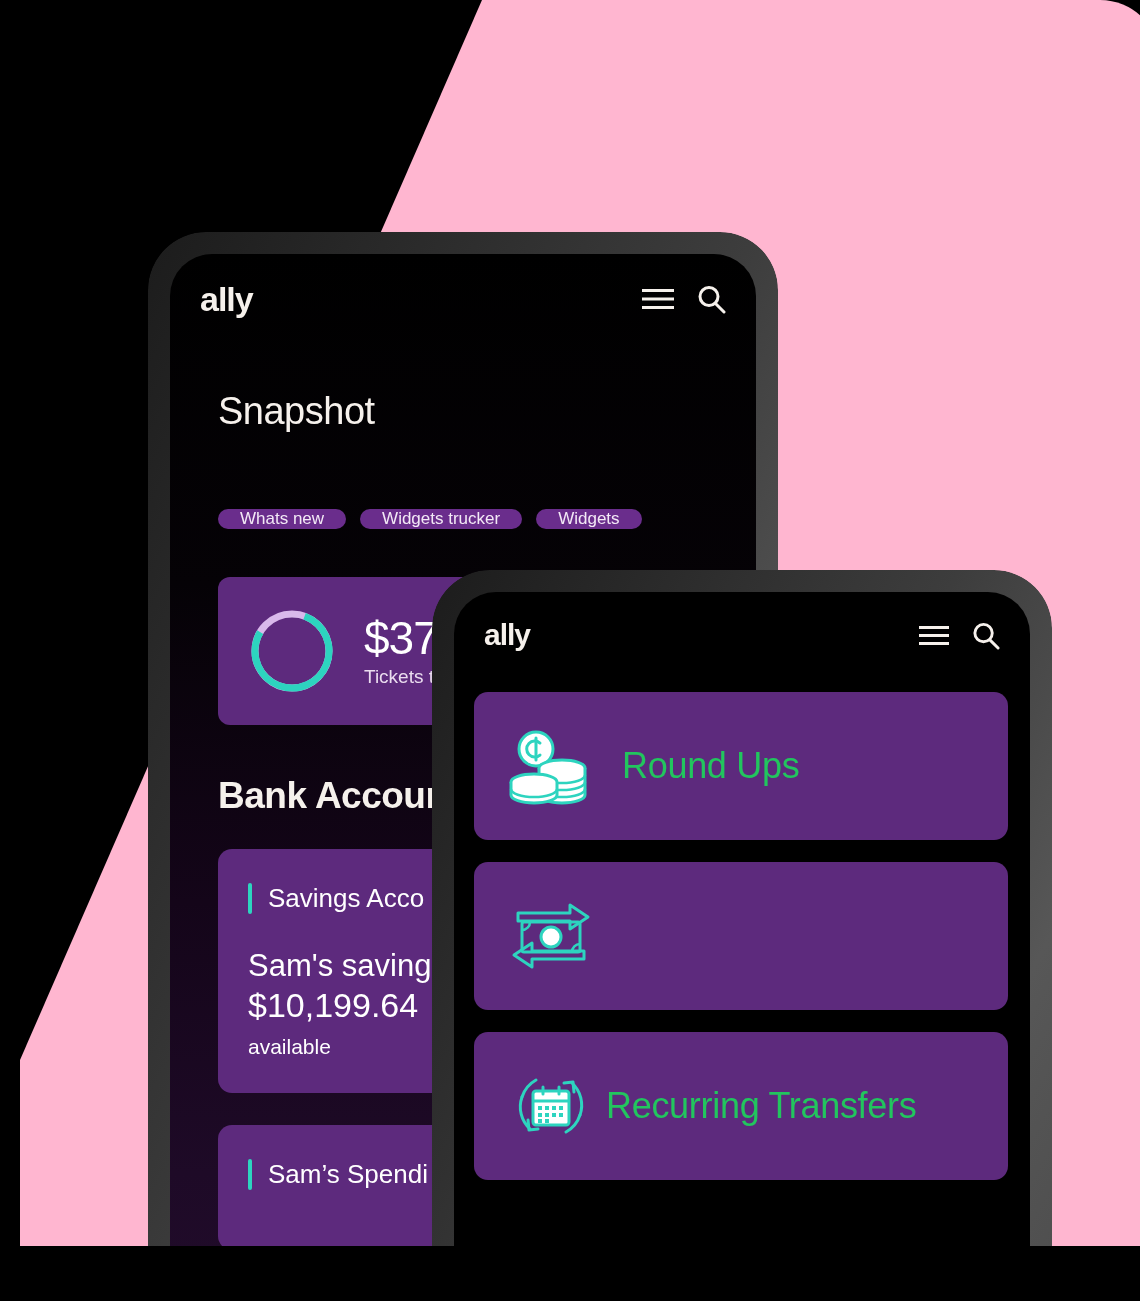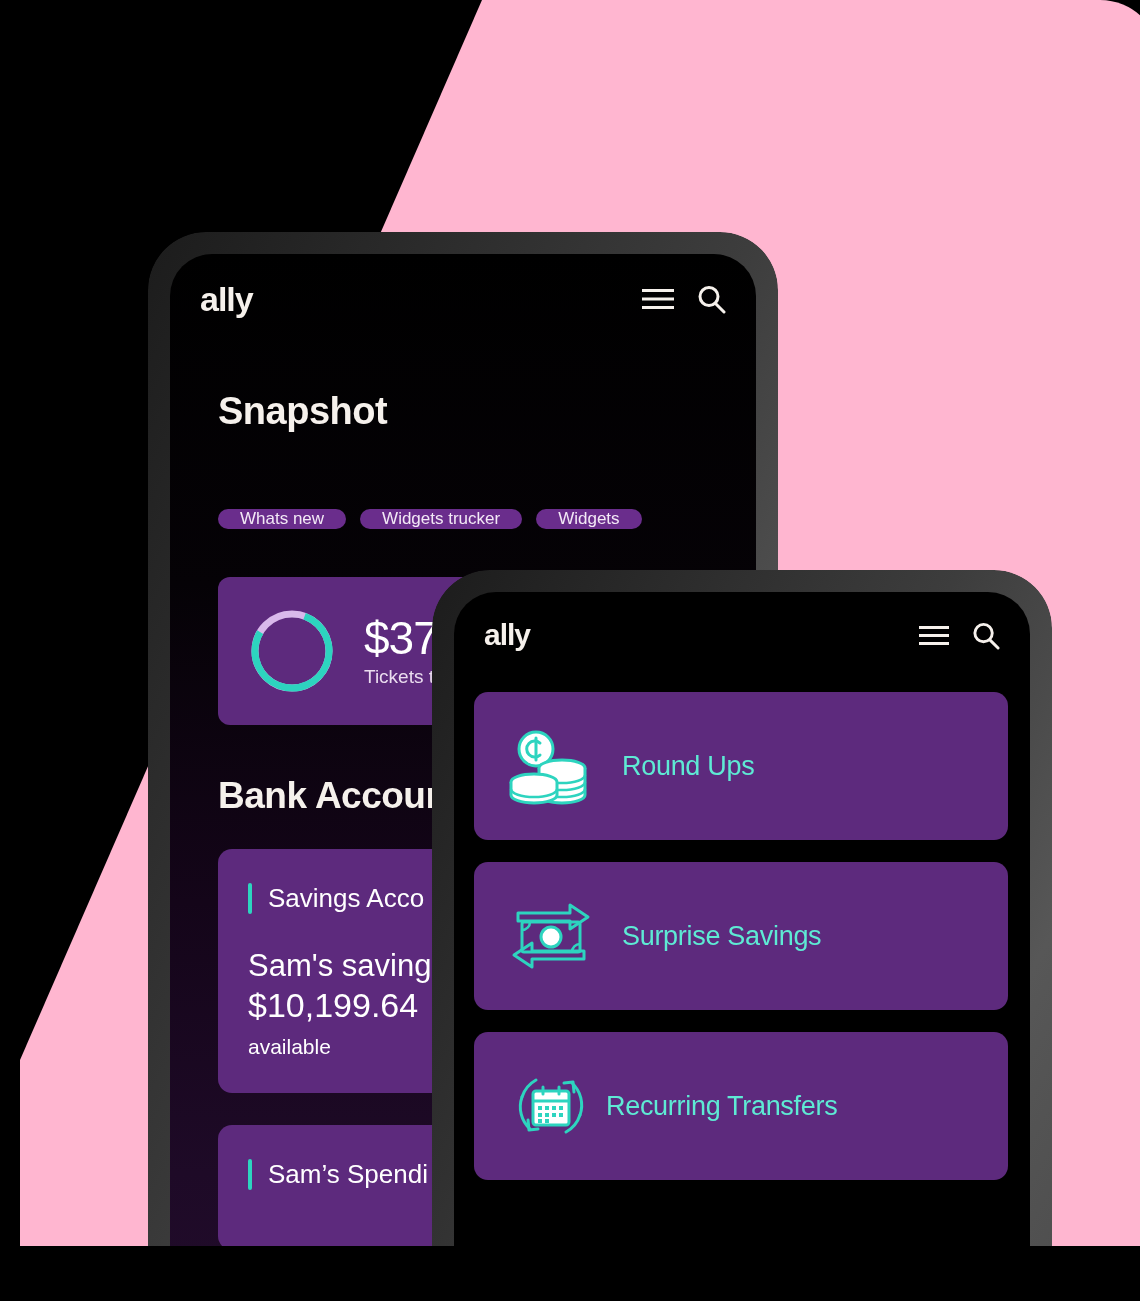--- a/index.html
+++ b/index.html
@@ -55,21 +55,21 @@
     font-weight:700; font-size:34px; letter-spacing:-1px;
     color:#f6f1ec; line-height:1;
   }
   .logo.small{ font-size:30px; }
   .header-actions{ display:flex; align-items:center; gap:22px; }
   .icon-btn{ display:flex; align-items:center; justify-content:center; cursor:pointer; }
 
   
   .page-title{
     color:#f6f1ec;
-    font-weight:700;
+    font-weight:400;
     letter-spacing:-0.5px;
   }
   #phone-back .page-title{ font-size:38px; padding:74px 0 0 48px; }
   #phone-front .page-title{ font-size:35px; padding:70px 0 0 42px; }
 
   
   .pill-row{ display:flex; gap:14px; padding:76px 0 0 48px; }
   .pill{
     background:#6a2d8c;
     color:#f3e9f6;
@@ -124,21 +124,21 @@
   .option-card{
     margin:0 22px 0 20px;
     background:#5d2a7d;
     border-radius:14px;
     height:148px;
     display:flex; align-items:center; gap:28px;
     padding:0 34px;
     cursor:pointer;
   }
   .option-icon{ flex:0 0 auto; width:86px; height:86px; display:flex; align-items:center; justify-content:center; }
-  .option-label{ color:#5eead4; font-size:27px; letter-spacing:-0.3px; white-space:nowrap; }
+  .option-label{ color:#22c55e; font-size:36px; letter-spacing:-0.3px; white-space:nowrap; }
 </style>
 </head>
 <body>
 
 <div id="stage">
 
   <svg class="pink-shape" viewBox="0 0 1140 1301" width="1140" height="1301" aria-hidden="true">
     <path id="pinkpath" d="M462 0 H1080 A60 60 0 0 1 1140 60 V1301 H0 V1060 Z" fill="#FFB6D0"></path>
   </svg>
 
@@ -263,21 +263,20 @@
               <path d="M10 20 H62 V12 L80 24 L62 36 V28 H10 Z" fill="none" stroke="#2DD4BF" stroke-width="3" stroke-linejoin="round"></path>
 
               <path d="M76 66 H24 V74 L6 62 L24 50 V58 H76 Z" fill="none" stroke="#2DD4BF" stroke-width="3" stroke-linejoin="round"></path>
 
               <rect x="14" y="29" width="58" height="30" rx="2" fill="none" stroke="#2DD4BF" stroke-width="3"></rect>
               <circle cx="43" cy="44" r="10" fill="#ffffff" stroke="#2DD4BF" stroke-width="3"></circle>
               <path d="M14 37 a8 8 0 0 0 8 -8" fill="none" stroke="#2DD4BF" stroke-width="2.6"></path>
               <path d="M72 51 a8 8 0 0 0 -8 8" fill="none" stroke="#2DD4BF" stroke-width="2.6"></path>
             </svg>
           </span>
-          <span class="option-label">Surprise Savings</span>
         </div>
 
         <div class="option-card" style="background: rgb(93, 42, 125); gap: 12px;">
           <span class="option-icon">
             <svg width="86" height="86" viewBox="0 0 86 86" aria-hidden="true">
 
               <path d="M64 20 A30 30 0 0 1 72 52" fill="none" stroke="#2DD4BF" stroke-width="3" stroke-linecap="round"></path>
               <path d="M56 20 L65 19 L66 29" fill="none" stroke="#2DD4BF" stroke-width="3" stroke-linecap="round" stroke-linejoin="round"></path>
               <path d="M22 66 A30 30 0 0 1 14 34" fill="none" stroke="#2DD4BF" stroke-width="3" stroke-linecap="round"></path>
               <path d="M30 66 L21 67 L20 57" fill="none" stroke="#2DD4BF" stroke-width="3" stroke-linecap="round" stroke-linejoin="round"></path>

